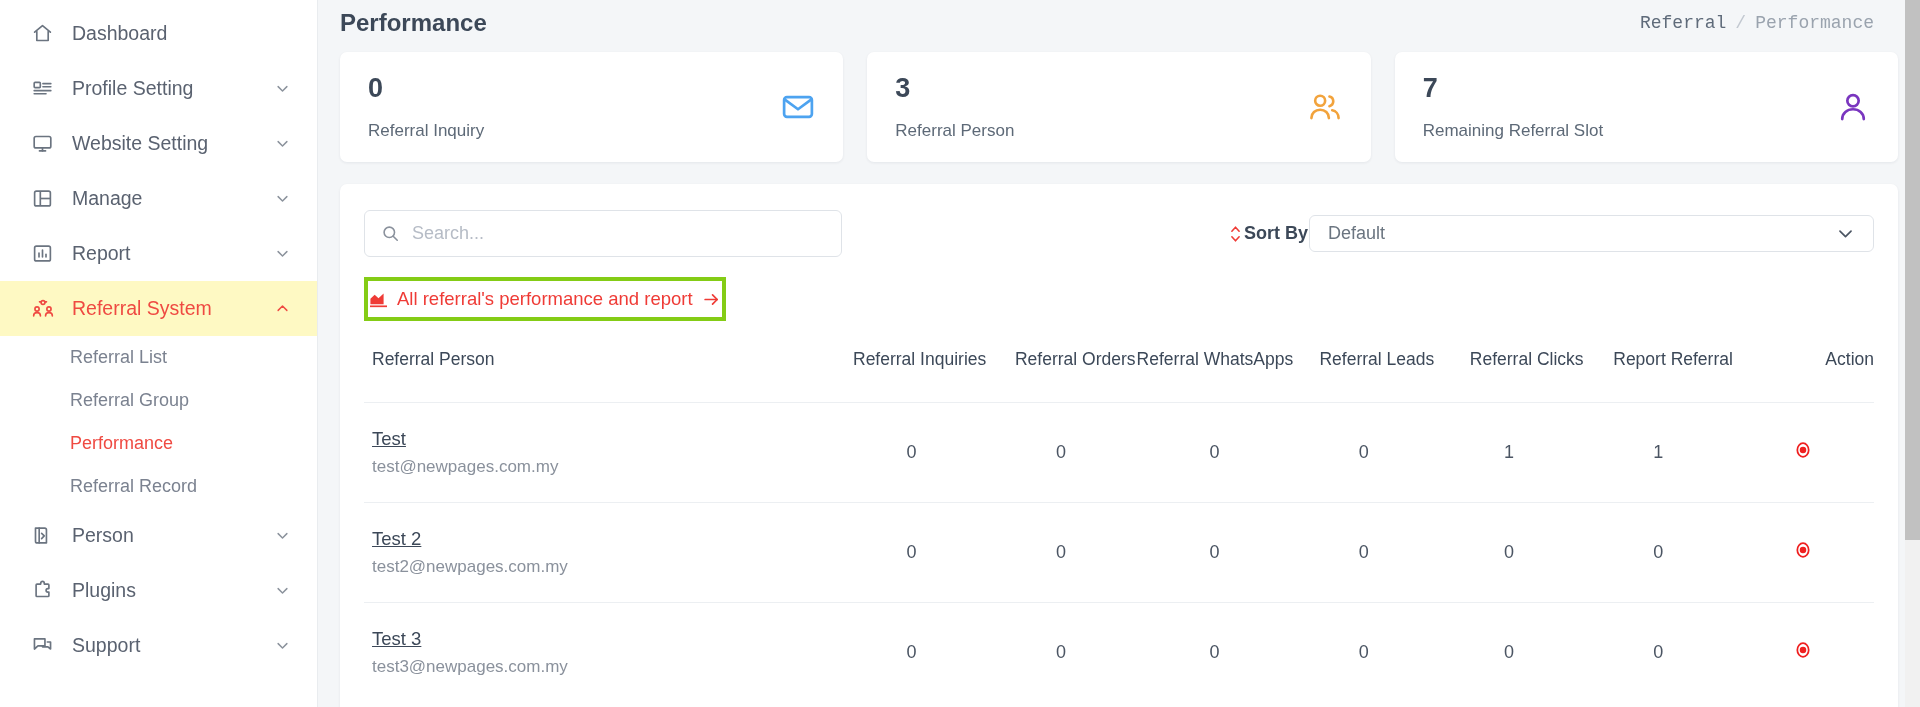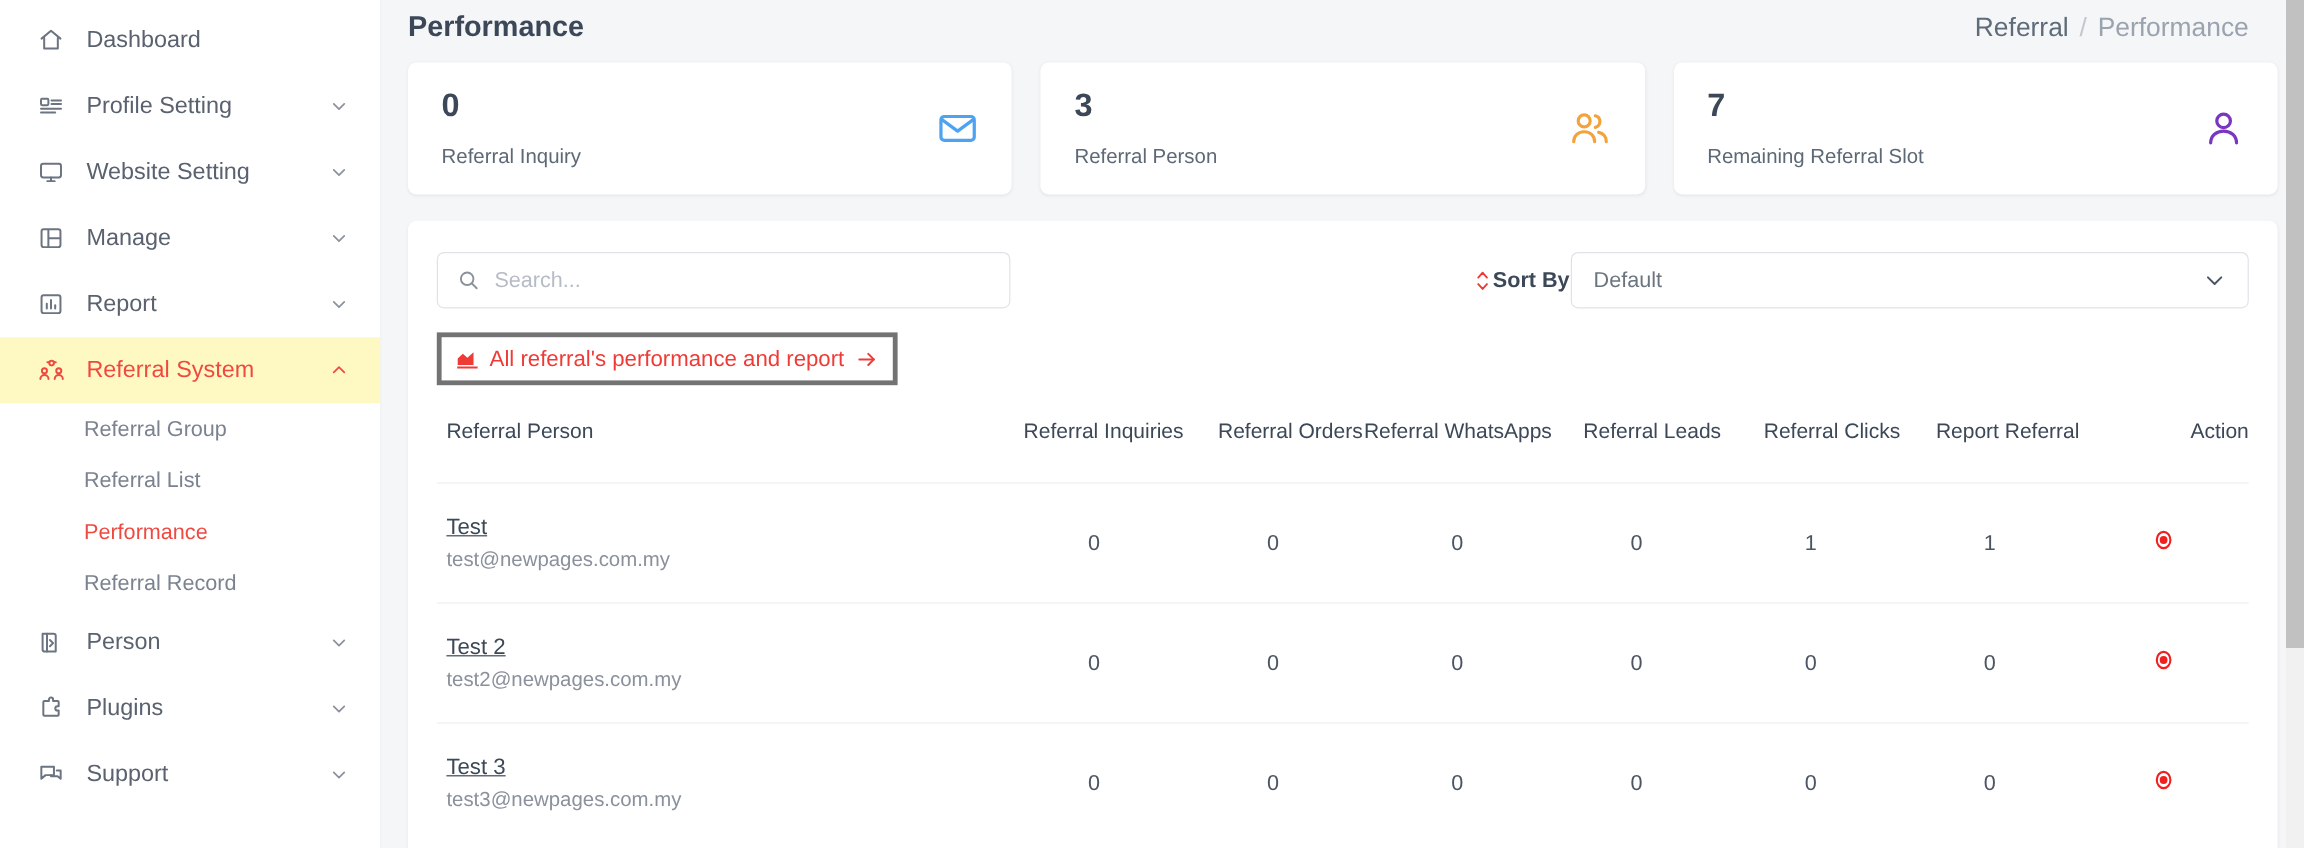--- a/index.html
+++ b/index.html
@@ -46,21 +46,21 @@
   svg { display: block; }
 
   
   .main { flex: 1; height: 707px; background: #f4f6f8; position: relative; overflow: hidden; }
   .topbar {
     height: 46px; background: #f4f6f8;
     display: flex; align-items: center; justify-content: space-between;
     padding: 0 46px 0 22px;
   }
   .page-title { font-size: 24px; font-weight: bold; color: #3c4858; }
-  .crumbs { font-size: 22px; color: #9aa3ae; display: flex; align-items: center; gap: 9px; }
+  .crumbs { font-size: 18px; color: #9aa3ae; display: flex; align-items: center; gap: 9px; font-family: Liberation Mono, monospace; }
   .crumbs .crumb-link { color: #5f6b7a; cursor: pointer; }
   .crumbs .sep { color: #c2c8d0; }
 
   .content { padding: 0 22px; }
 
   
   .stats { display: flex; gap: 24px; margin-top: 6px; }
   .stat-card {
     flex: 1; height: 110px; background: #fff; border-radius: 7px;
     box-shadow: 0 1px 3px rgba(20,30,50,.07);
@@ -83,28 +83,28 @@
     display: flex; align-items: center; padding: 0 16px; gap: 12px;
   }
   .search-wrap input {
     border: none; outline: none; flex: 1; font-size: 18px; color: #3c4858;
     font-family: "Liberation Sans", sans-serif; background: transparent;
   }
   .search-wrap input::placeholder { color: #b6bcc6; }
   .sort-area { display: flex; align-items: center; margin-left: auto; gap: 1px; }
   .sort-lbl { font-size: 18px; font-weight: bold; color: #3c4858; }
   .select-wrap {
-    width: 565px; height: 47px; border: 1px solid #dfe3e8; border-radius: 6px;
+    width: 565px; height: 37px; border: 1px solid #dfe3e8; border-radius: 6px;
     display: flex; align-items: center; justify-content: space-between;
     padding: 0 18px; font-size: 18px; color: #6b7580; cursor: pointer;
   }
 
   .report-link-box {
     display: inline-flex; margin-top: 20px;
-    border: 4px solid #737373; padding: 7px 12px;
+    border: 4px solid #84cc16; padding: 7px 1px;
   }
   .report-link {
     display: inline-flex; align-items: center; gap: 9px;
     color: #ef3b36; font-size: 18.5px; cursor: pointer; white-space: nowrap;
   }
 
   
   table { width: 100%; border-collapse: collapse; margin-top: 26px; table-layout: fixed; }
   thead th {
     font-size: 17.5px; font-weight: normal; color: #3c4858;
@@ -229,24 +229,24 @@
       </span>
       <span class="nlabel">Referral System</span>
       <span class="chev">
         <svg width="15" height="15" viewBox="0 0 24 24" fill="none" stroke="#ef4a42" stroke-width="2.3" stroke-linecap="round" stroke-linejoin="round">
             <polyline points="5 15 12 8 19 15"></polyline>
           </svg>
       </span>
     </div>
 
     <div class="sub-item">
+      <span>Referral List</span>
+    </div>
+    <div class="sub-item">
       <span>Referral Group</span>
-    </div>
-    <div class="sub-item">
-      <span>Referral List</span>
     </div>
     <div class="sub-item current">
       <span>Performance</span>
     </div>
     <div class="sub-item">
       <span>Referral Record</span>
     </div>
 
     <div class="nav-item">
       <span class="nico">

